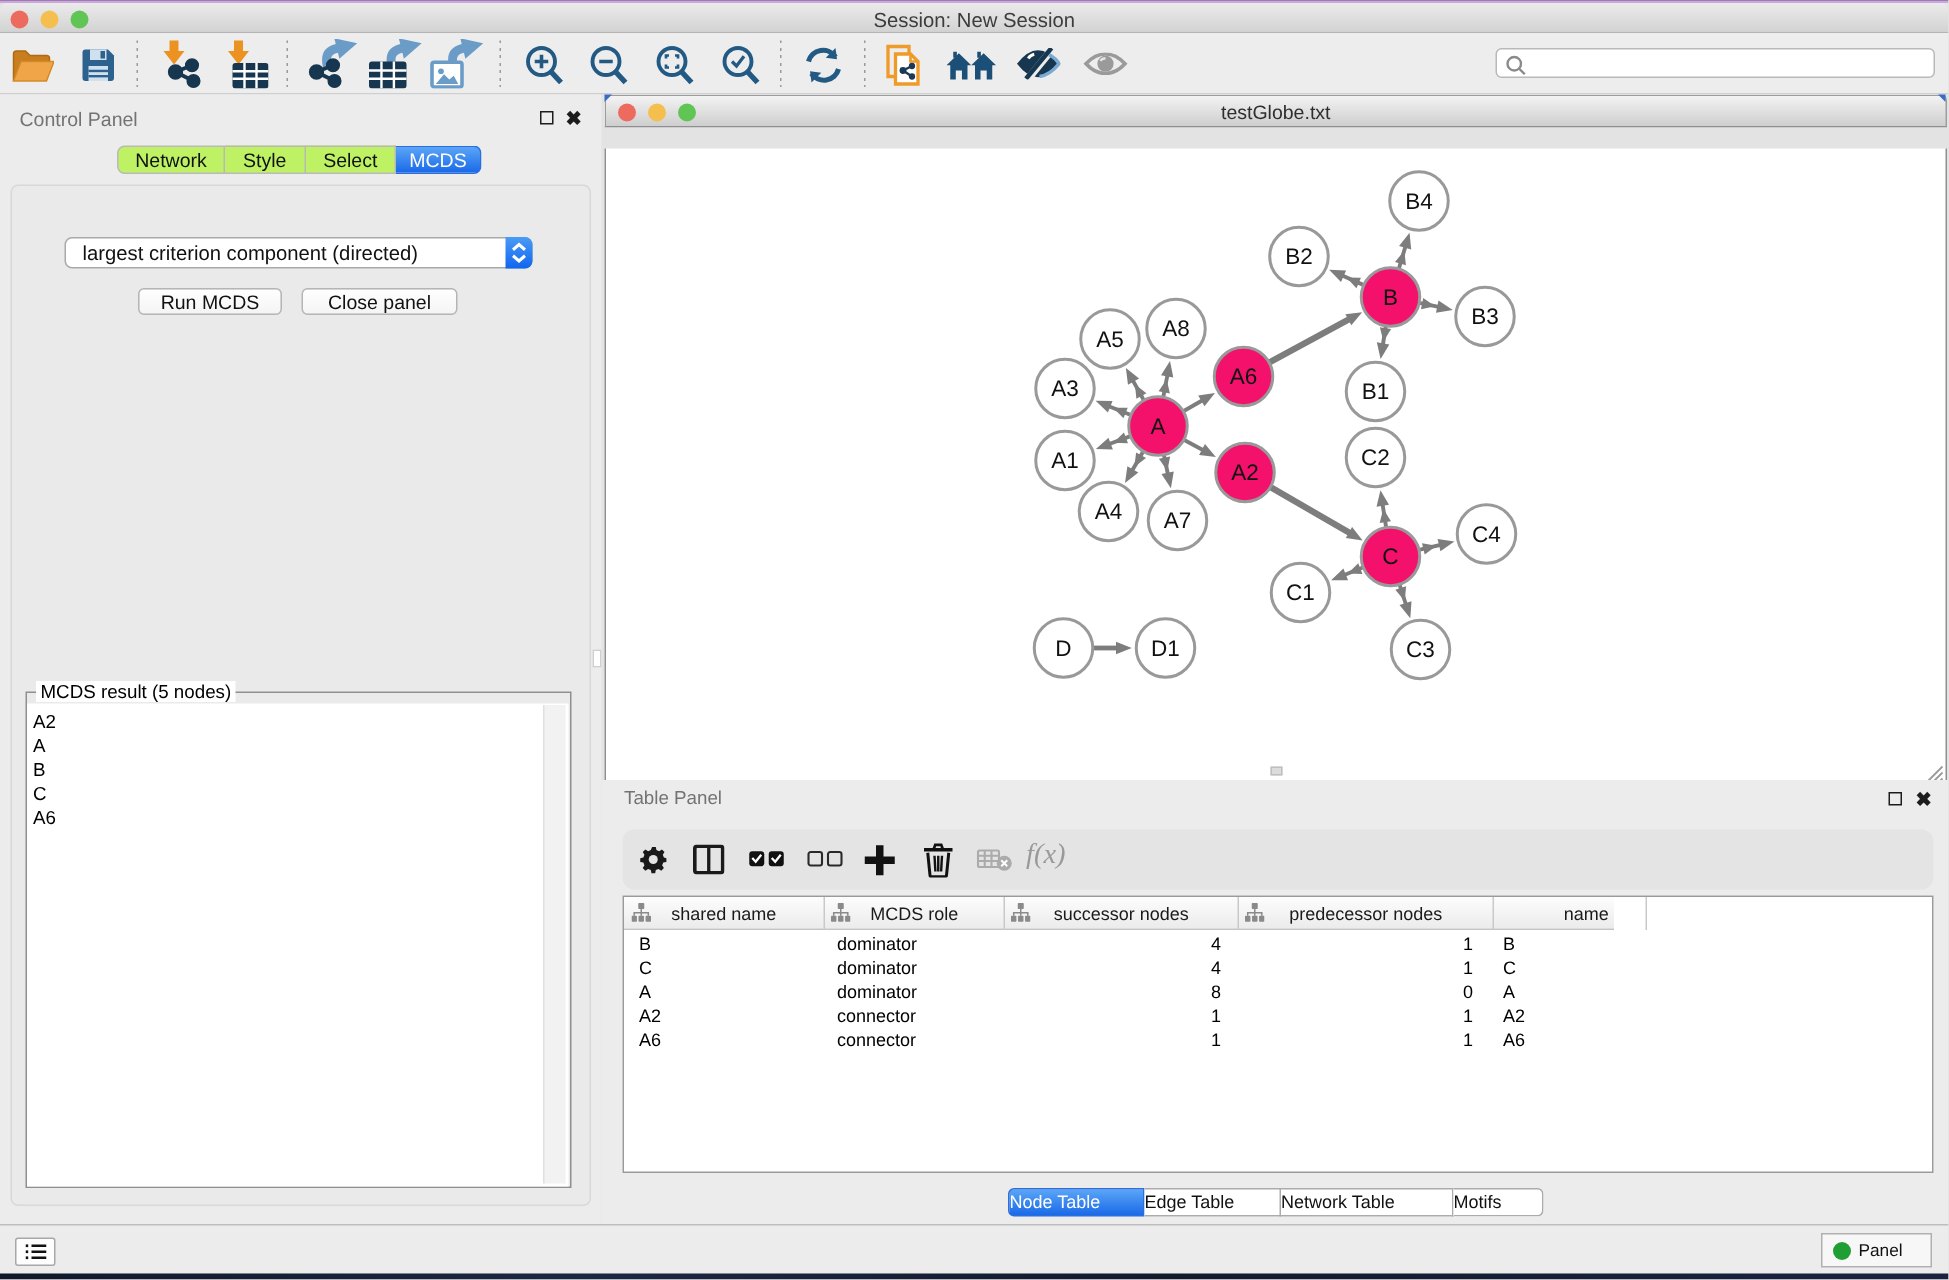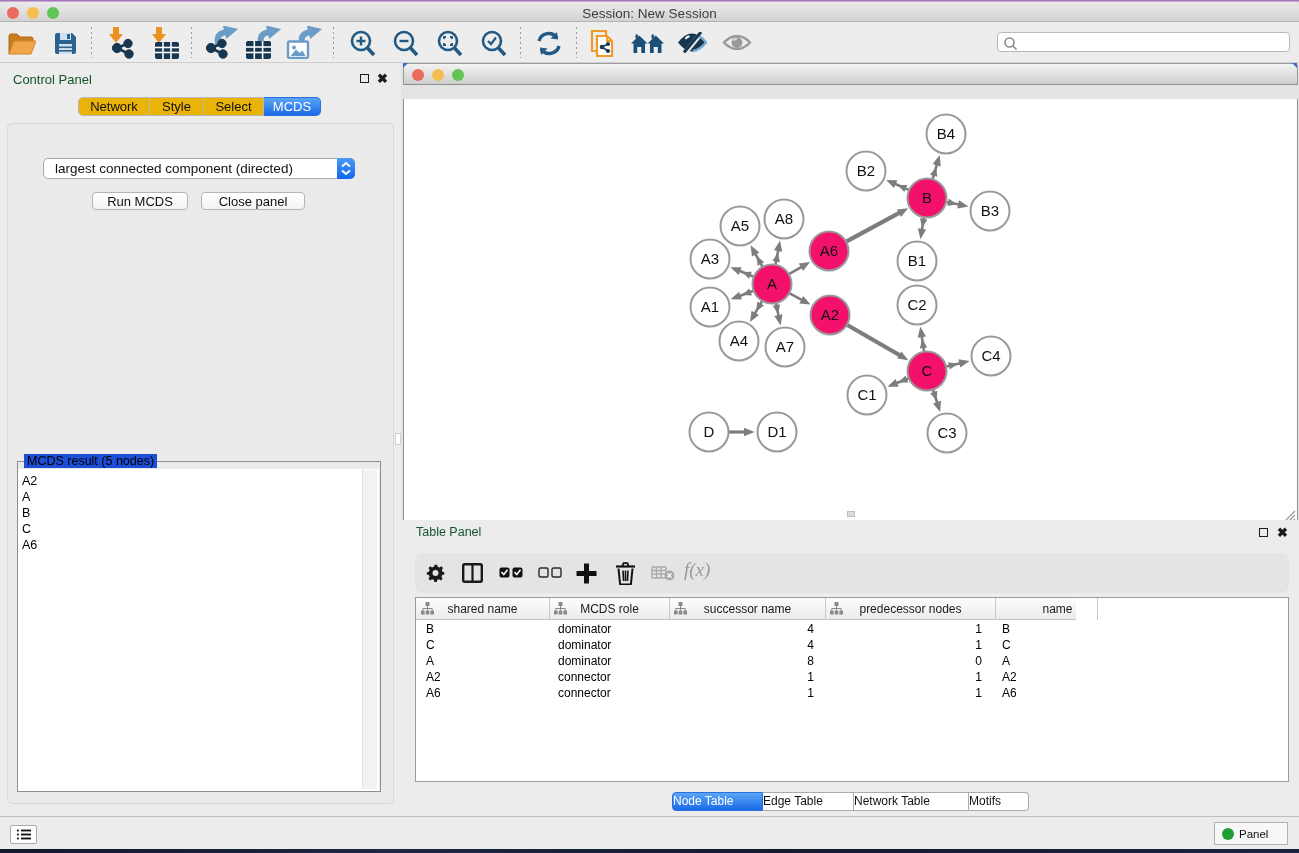--- a/index.html
+++ b/index.html
@@ -7,24 +7,24 @@
 .abs{position:absolute}
 #lav{left:0;top:0;width:1299px;height:2px;background:linear-gradient(#a177b4 0 1px,#c9a8da 1px)}
 #titlebar{left:0;top:2px;width:1299px;height:20px;background:linear-gradient(#ebebeb,#d3d3d3);border-bottom:1px solid #b4b4b4;border-radius:5px 5px 0 0}
 .tl{width:12px;height:12px;border-radius:50%;top:7px}
 #title{width:1299px;text-align:center;top:5.5px;font-size:13.5px;color:#3c3c3c}
 #toolbar{left:0;top:22px;width:1299px;height:41px;background:#ededed;border-bottom:1px solid #cfcfcf}
 .sep{top:27px;height:31px;width:1px;background:repeating-linear-gradient(#9a9a9a 0 2px,transparent 2px 5px)}
 #search{left:997px;top:32px;width:293px;height:20px;background:#fff;border:1px solid #b9b9b9;border-radius:4px}
 #main{left:0;top:63px;width:1299px;height:753px;background:#e3e3e3}
 #cpanel{left:0;top:0;width:401px;height:753px;background:#ececec}
-.ptitle{font-size:13px;color:#14532d}
+.ptitle{font-size:13px;color:#737373}
 .wbox{width:9px;height:9px;border:1.6px solid #1c1c1c}
 .wx{font-size:13px;font-weight:bold;color:#1c1c1c}
-.seg{position:absolute;top:34px;height:19px;background:#eab308;border:1px solid #b9b9b9;font-size:13px;color:#111;text-align:center;line-height:17px}
+.seg{position:absolute;top:34px;height:19px;background:#bef264;border:1px solid #b9b9b9;font-size:13px;color:#111;text-align:center;line-height:17px}
 #innerp{left:7px;top:60px;width:387px;height:681px;background:#eaeaea;border:1px solid #d8d8d8;border-radius:5px}
 .btn{background:linear-gradient(#ffffff,#f4f4f4);border:1px solid #b5b5b5;border-radius:4px;font-size:13px;color:#111;text-align:center}
 #mcdsbox{left:17px;top:398px;width:364px;height:331px;border:1px solid #8f8f8f}
 #mcdslist{left:0px;top:7px;width:361px;height:322px;background:#fff;font-size:12.5px;color:#000}
 #netwin{left:403px;top:0px;width:895px;height:447px}
 #nettitle{left:0;top:0;width:895px;height:22px;background:linear-gradient(#f3f3f3,#cecece);border:1px solid #9c9c9c;border-bottom:1px solid #8f8f8f;border-radius:4px 4px 0 0}
 #netcanvas{left:0;top:36px;width:895px;height:425px;background:#fff;border:1px solid #8f8f8f;border-top:none}
 #tpanel{left:401px;top:457px;width:898px;height:359px;background:#ececec}
 #ttool{left:14px;top:33px;width:874px;height:40px;background:#e4e4e4;border-radius:8px}
 #ttable{left:14px;top:77px;width:874px;height:185px;background:#fff;border:1px solid #9a9a9a}
@@ -186,42 +186,43 @@
 <div class="abs" id="cpanel">
   <div class="abs ptitle" style="left:13px;top:9px">Control Panel</div>
   <div class="abs wbox" style="left:360px;top:11px"></div>
   <div class="abs wx" style="left:377px;top:8px">✖</div>
   <div class="seg" style="left:78px;width:72px;border-radius:5px 0 0 5px">Network</div>
   <div class="seg" style="left:150px;width:54px;border-left:none">Style</div>
   <div class="seg" style="left:204px;width:60px;border-left:none">Select</div>
   <div class="seg blue" style="left:264px;width:57px;border-color:#2a6fe0;border-left:none;border-radius:0 5px 5px 0">MCDS</div>
   <div class="abs" id="innerp"></div>
   <div class="abs" style="left:43px;top:95px;width:312px;height:21px;background:#fff;border:1px solid #a9a9a9;border-radius:5px"></div>
-  <div class="abs" style="left:55px;top:98px;font-size:13.5px;color:#111">largest connected component (directed)</div>
+  <div class="abs" style="left:55px;top:98px;font-size:13.5px;color:#111">largest criterion component (directed)</div>
   <div class="abs" style="left:337px;top:95px;width:18px;height:21px;background:linear-gradient(#4b9bf5,#0f66ee);border-radius:0 5px 5px 0"></div>
   <svg class="abs" style="left:339px;top:98px" width="14" height="15" viewBox="0 0 14 15">
    <path d="M3 5.5 L7 2 L11 5.5" fill="none" stroke="#fff" stroke-width="2"></path>
    <path d="M3 9.5 L7 13 L11 9.5" fill="none" stroke="#fff" stroke-width="2"></path>
       </svg>
   <div class="abs btn" style="left:92px;top:129px;width:96px;height:18px;line-height:17px">Run MCDS</div>
   <div class="abs btn" style="left:201px;top:129px;width:104px;height:18px;line-height:17px">Close panel</div>
   <div class="abs" id="mcdsbox"></div>
-  <div class="abs" style="left:24px;top:391px;background:#1d4ed8;padding:0 3px;font-size:12.5px;color:#000">MCDS result (5 nodes)</div>
+  <div class="abs" style="left:24px;top:391px;background:#ffffff;padding:0 3px;font-size:12.5px;color:#000">MCDS result (5 nodes)</div>
   <div class="abs" id="mcdslist" style="left:18px;top:406px;padding:4px 0 0 4px;line-height:16px">A2<br>A<br>B<br>C<br>A6</div>
   <div class="abs" style="left:362px;top:407px;width:15px;height:319px;background:#f2f2f2;border-left:1px solid #e0e0e0"></div>
   <div class="abs" style="left:395px;top:370px;width:6px;height:12px;background:#fff;border:1px solid #cfcfcf"></div>
 </div>
 
 <div class="abs" id="netwin">
   <div class="abs" style="left:0;top:0;width:0;height:0;border-left:5px solid #3a6cc6;border-bottom:5px solid transparent;z-index:5"></div>
   <div class="abs" style="left:889px;top:0;width:0;height:0;border-right:5px solid #3a6cc6;border-bottom:5px solid transparent;z-index:5"></div>
   <div class="abs" id="nettitle"></div>
   <div class="abs tl" style="left:9px;top:6px;background:#ed6a5f"></div>
   <div class="abs tl" style="left:29px;top:6px;background:#f4bf4f"></div>
   <div class="abs tl" style="left:49px;top:6px;background:#61c555"></div>
+  <div class="abs" style="left:0;top:4px;width:895px;text-align:center;font-size:13px;color:#2e2e2e">testGlobe.txt</div>
   <div class="abs" id="netcanvas">
   <svg width="893" height="424" style="position:absolute;left:0;top:0">
           <line x1="358.6" y1="167.9" x2="351.2" y2="154.6" stroke="#7d7d7d" stroke-width="2.6"></line>
           <polygon points="346.6,146.3 355.4,153.4 348.0,157.5" fill="#7d7d7d"></polygon>
           <polygon points="352.6,157.1 360.3,163.2 353.6,166.8" fill="#7d7d7d"></polygon>
           <line x1="371.5" y1="165.8" x2="374.3" y2="151.0" stroke="#7d7d7d" stroke-width="2.6"></line>
           <polygon points="376.0,141.6 378.2,152.7 370.0,151.2" fill="#7d7d7d"></polygon>
           <polygon points="373.8,153.8 375.9,163.3 368.4,161.9" fill="#7d7d7d"></polygon>
           <line x1="349.9" y1="177.7" x2="335.2" y2="171.8" stroke="#7d7d7d" stroke-width="2.6"></line>
           <polygon points="326.4,168.2 337.7,168.3 334.6,176.0" fill="#7d7d7d"></polygon>
@@ -366,21 +367,21 @@
           <line x1="10" y1="1" x2="10" y2="12"></line>
         </g>
         <circle cx="18.5" cy="9.5" r="5" fill="#ababab"></circle>
         <path d="M16.5 7.5 L20.5 11.5 M20.5 7.5 L16.5 11.5" stroke="#fff" stroke-width="1.3"></path>
       </svg>
   <div class="abs" style="left:283px;top:39px;width:40px;font-family:'Liberation Serif',serif;font-style:italic;font-size:19px;color:#9a9a9a">f(x)</div>
   <div class="abs" id="ttable"></div>
   <div class="abs" id="thead" style="left:15px;top:78px;width:660px;height:22px;background:linear-gradient(#fdfdfd,#ebebeb);border-bottom:1px solid #c4c4c4"></div>
   <div class="hcol" style="left:15px;top:78px;width:134px">shared name</div>
   <div class="hcol" style="left:149px;top:78px;width:120px">MCDS role</div>
-  <div class="hcol" style="left:269px;top:78px;width:156px">successor name</div>
+  <div class="hcol" style="left:269px;top:78px;width:156px">successor nodes</div>
   <div class="hcol" style="left:425px;top:78px;width:170px">predecessor nodes</div>
   <div class="hcol" style="left:617px;top:78px;width:80px">name</div>
   <svg class="abs" style="left:20px;top:82px" width="13" height="13" viewBox="0 0 13 13">
         <g fill="#8a8a8a">
           <rect x="4.5" y="0" width="4" height="4" rx="0.5"></rect>
           <rect x="0" y="8.5" width="3.6" height="4" rx="0.5"></rect>
           <rect x="4.7" y="8.5" width="3.6" height="4" rx="0.5"></rect>
           <rect x="9.4" y="8.5" width="3.6" height="4" rx="0.5"></rect>
           <path d="M6.5 4 L6.5 6.5 M1.8 8.5 L1.8 6.5 L11.2 6.5 L11.2 8.5 M6.5 6.5 L6.5 8.5" stroke="#8a8a8a" stroke-width="1" fill="none"></path>
         </g>

